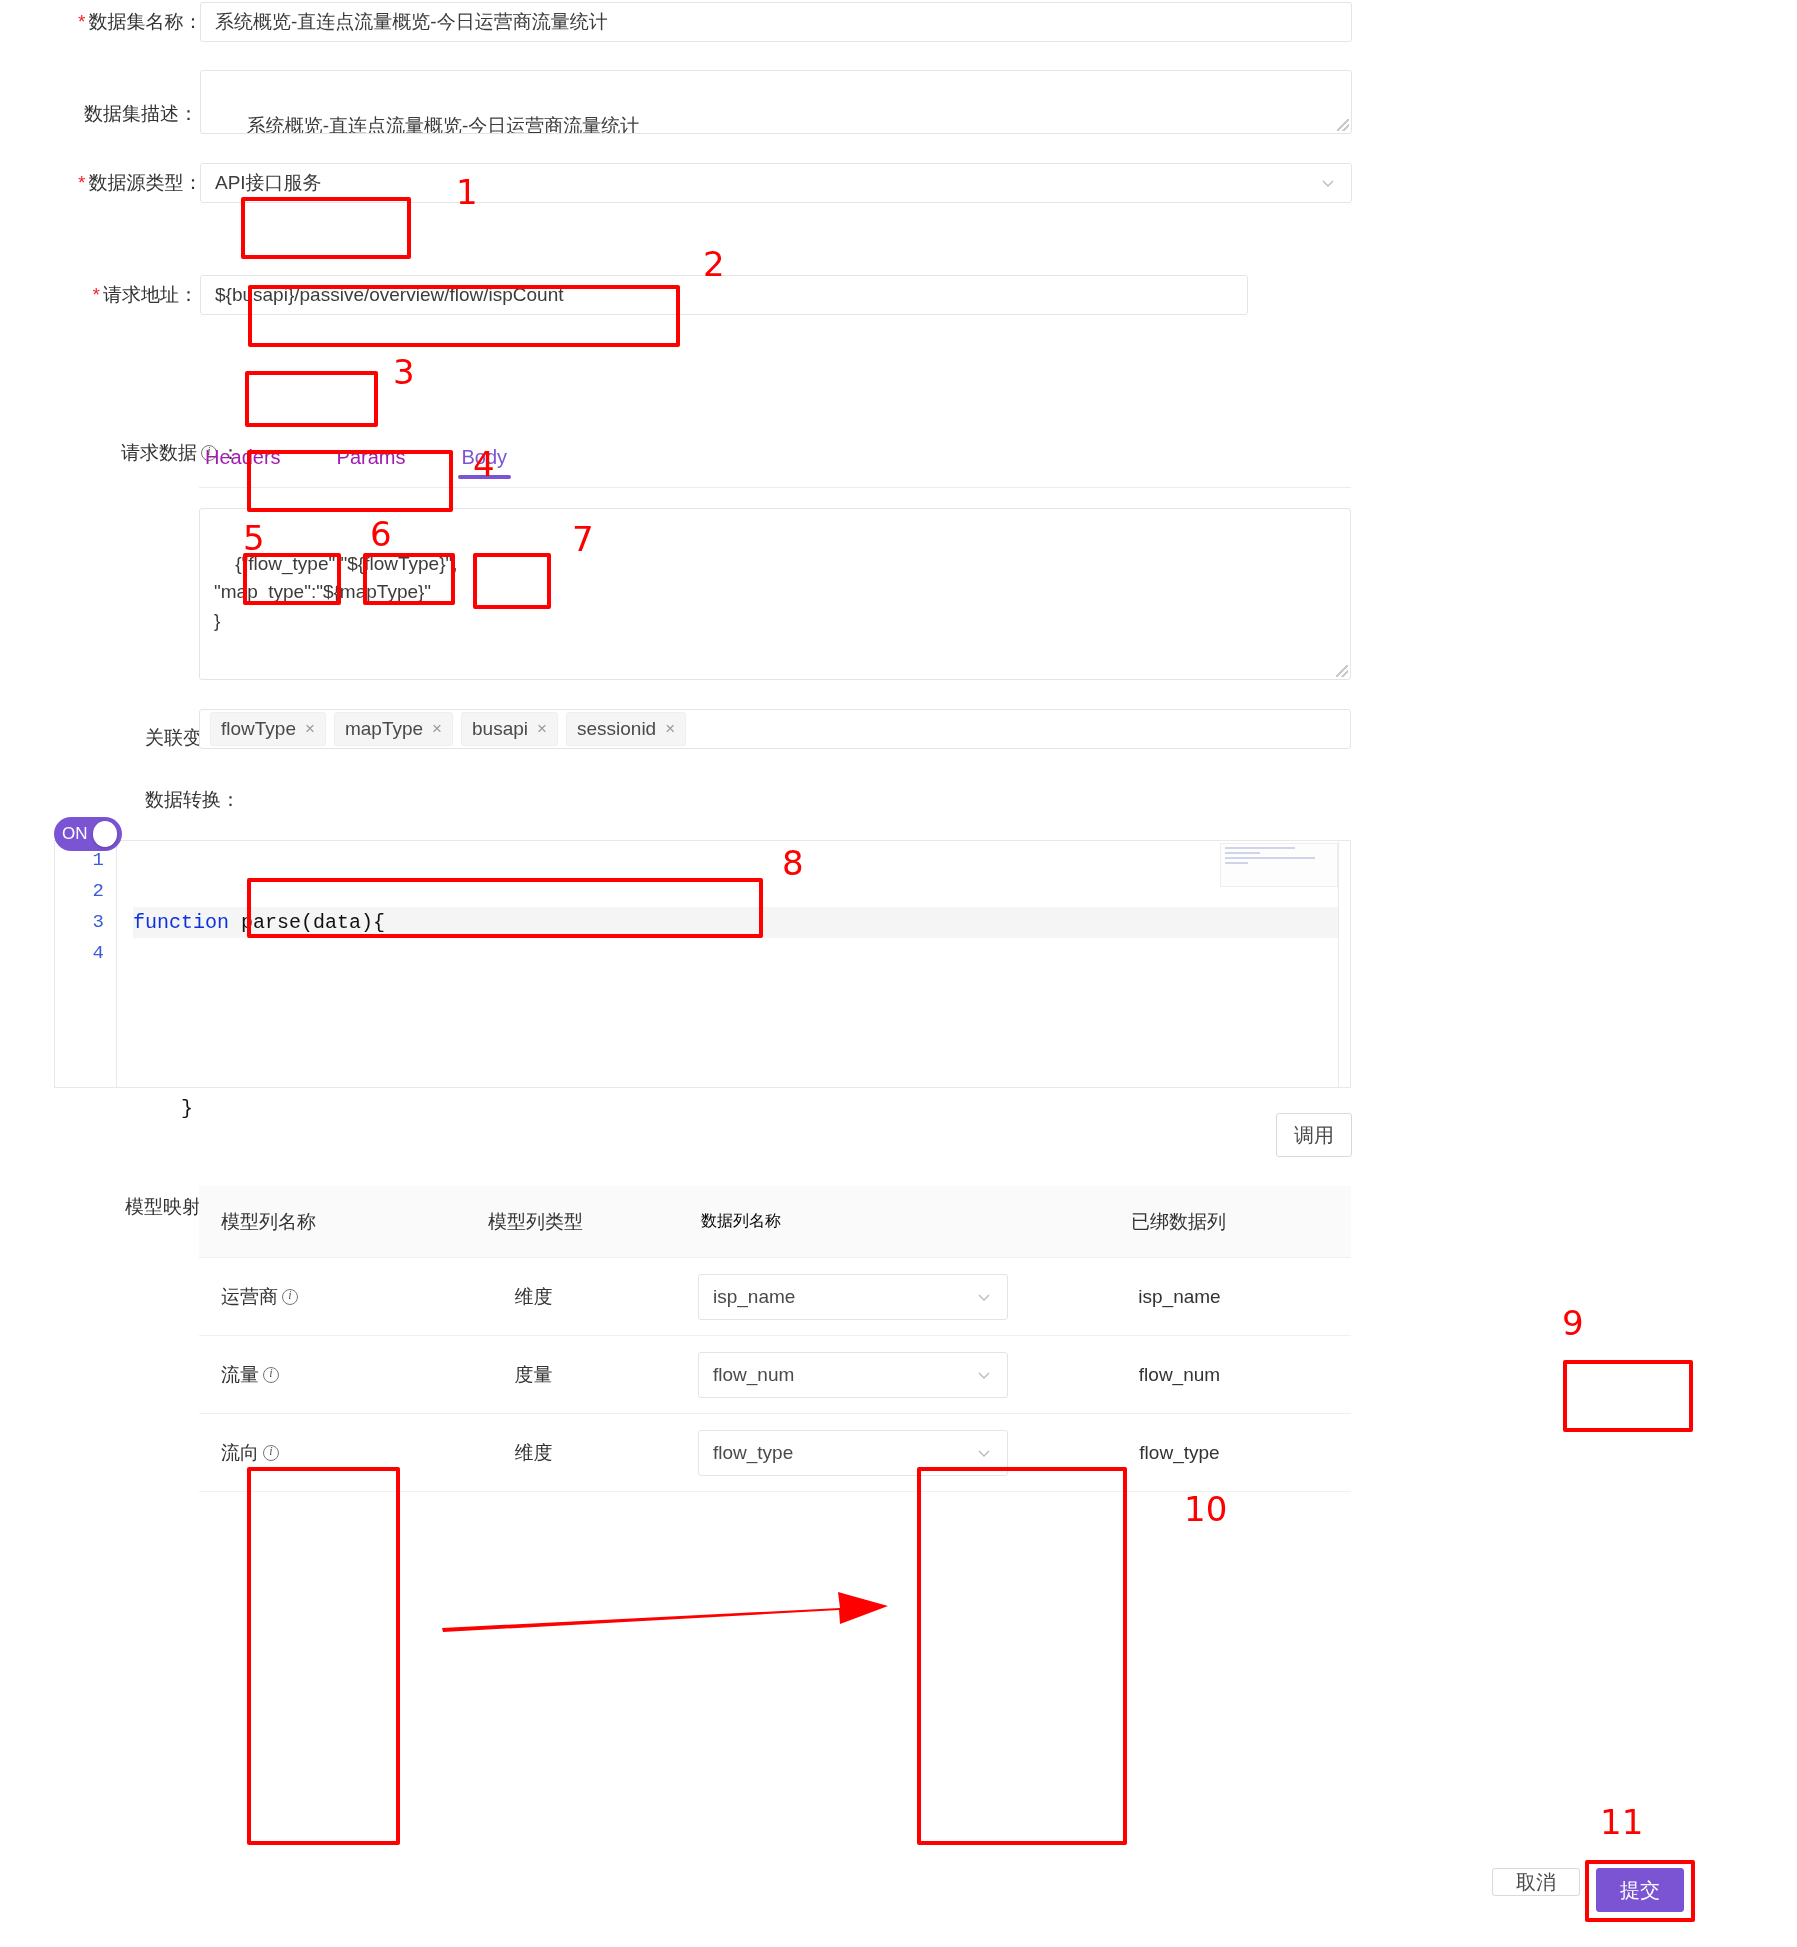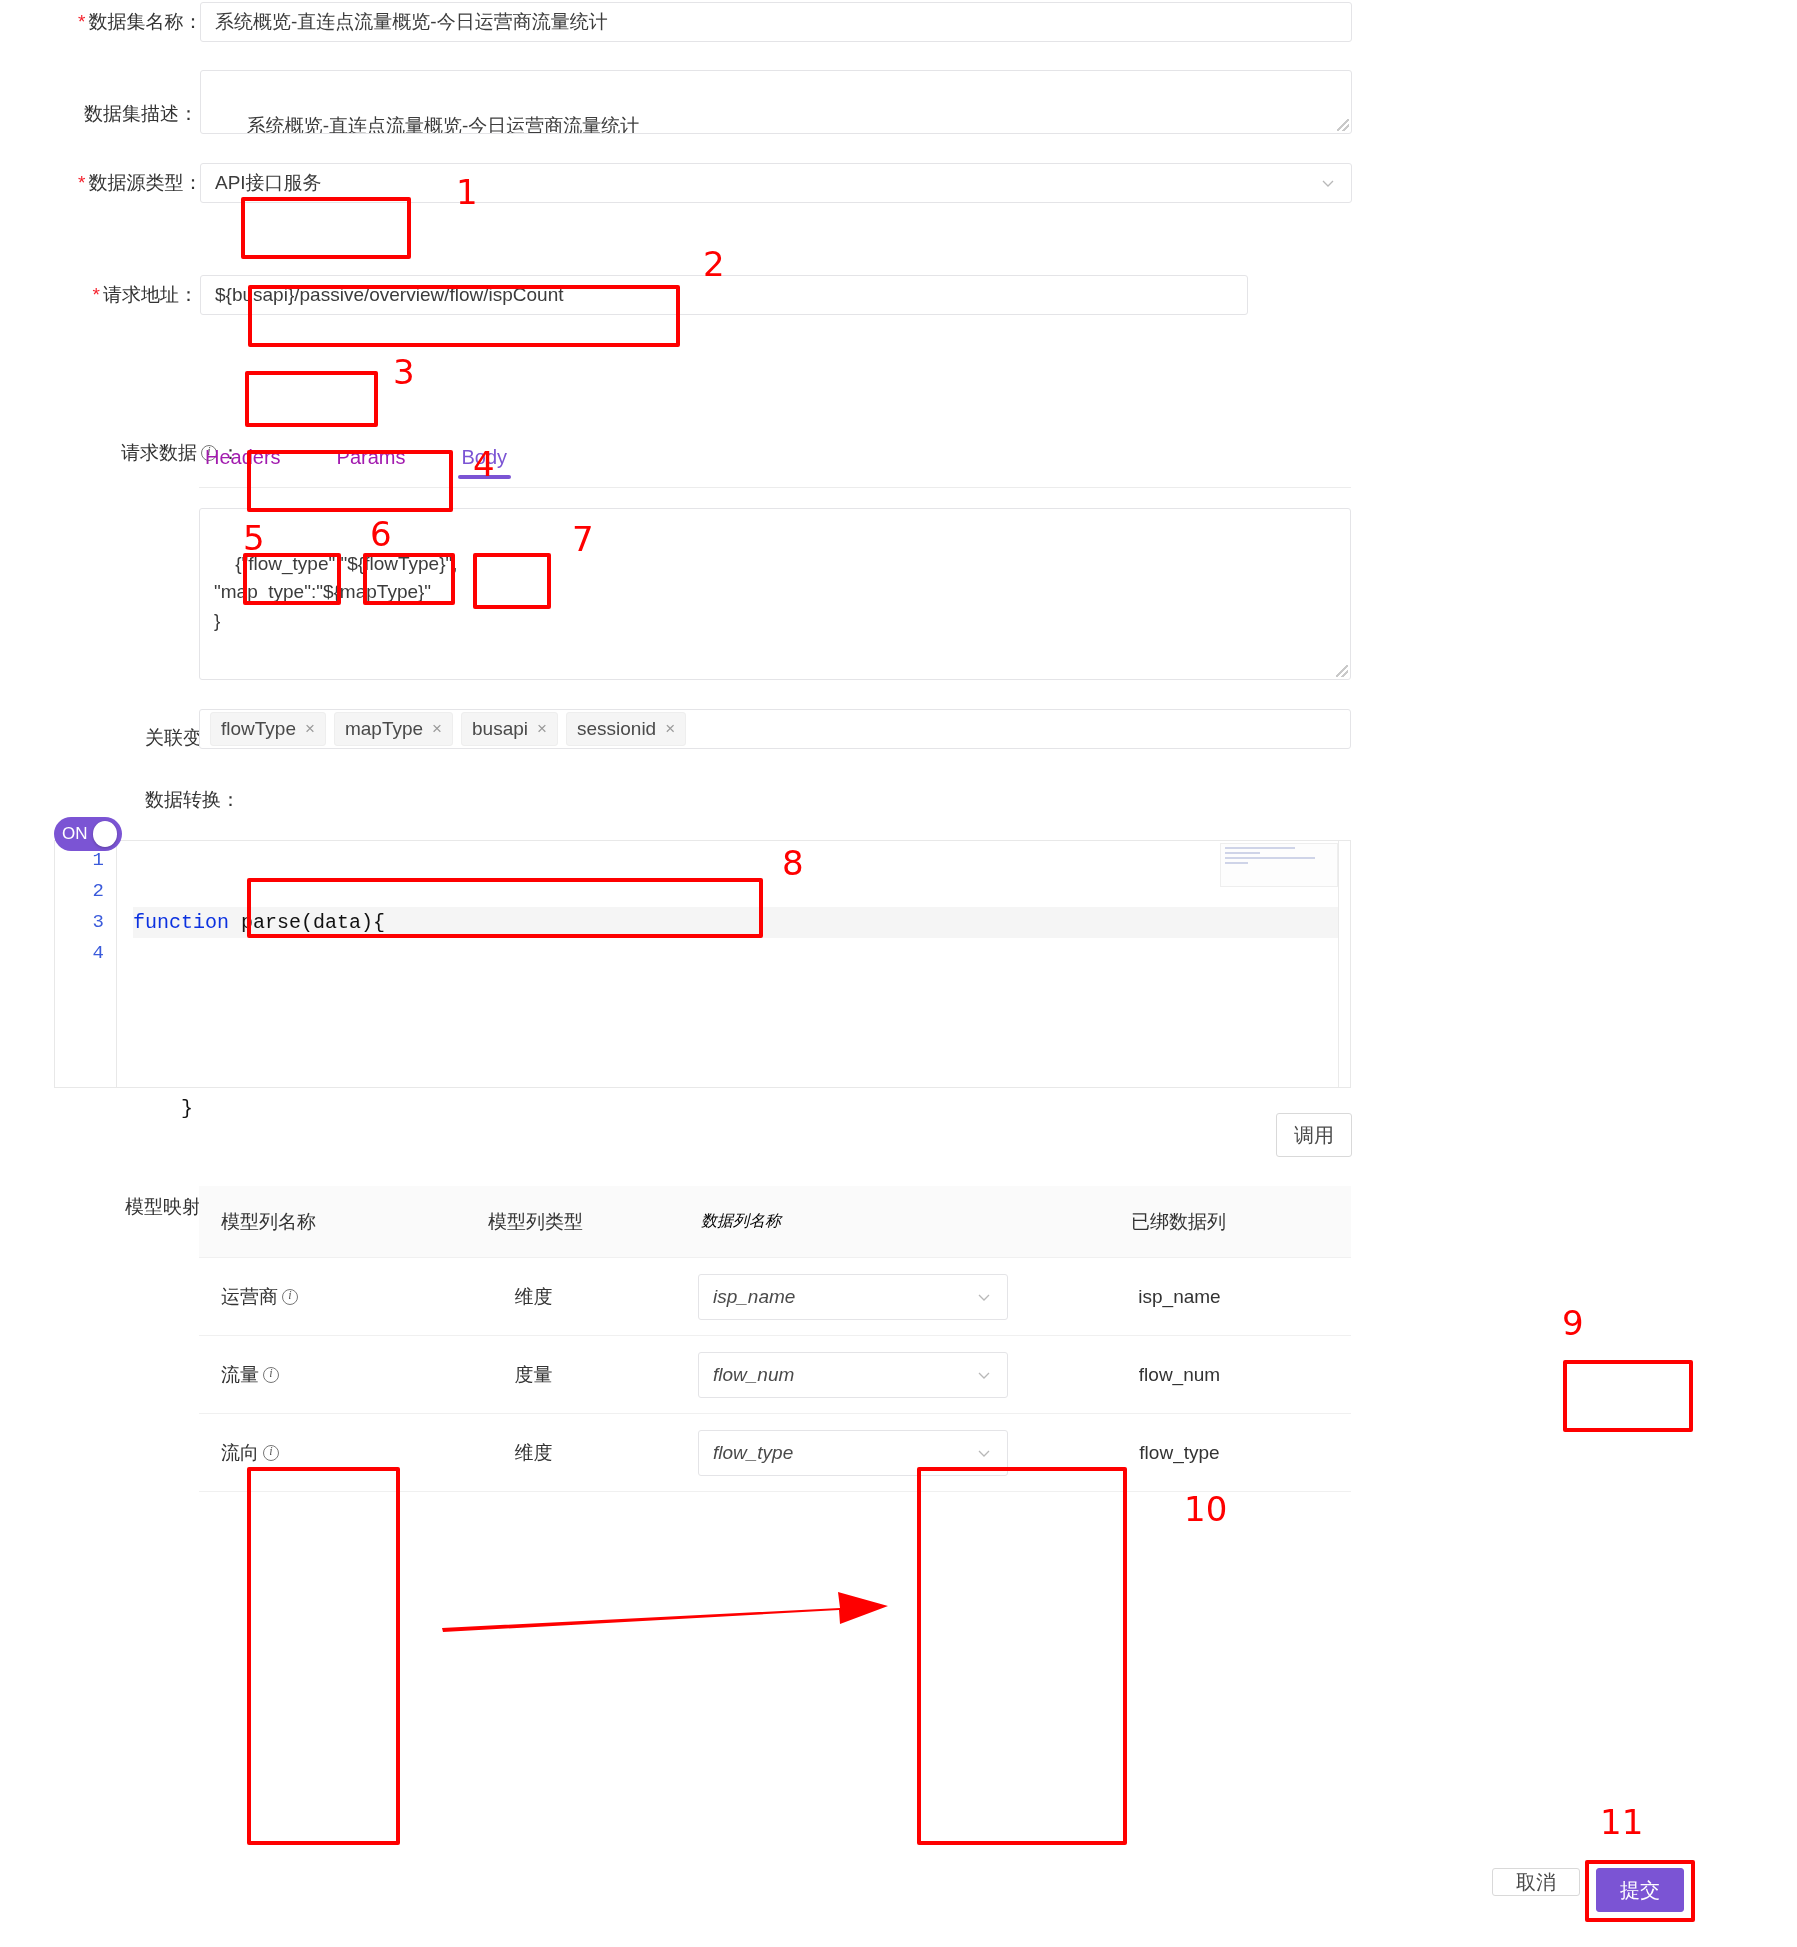--- a/index.html
+++ b/index.html
@@ -146,21 +146,21 @@
     display:flex; background:#fafafa; border-bottom:1px solid #f0f0f0;
     height:72px; align-items:center;
   }
   .tr {
     display:flex; border-bottom:1px solid #f0f0f0; height:78px;
     align-items:center; background:#fff;
   }
   .tr:last-child { border-bottom:1px solid #f0f0f0; }
   .c1 { width:190px; padding-left:22px; font-size:19px; color:#333; display:flex; align-items:center;}
   .c2 { width:320px; text-align:center; font-size:19px; color:#333; }
-  .c3 { width:330px; padding-left:12px;font-style:italic; }
+  .c3 { width:330px; padding-left:12px; }
   .c4 { width:360px; text-align:center; font-size:19px; color:#333; }
   .sel {
     border:1px solid #e4e4e7; border-radius:3px; height:46px; width:310px;
     display:flex; align-items:center; padding:0 14px; font-size:19px;
     color:#4a4a4a; position:relative; background:#fff;
   }
 
   .arrow-ann { position:absolute; pointer-events:none; }
 </style>
 </head>

